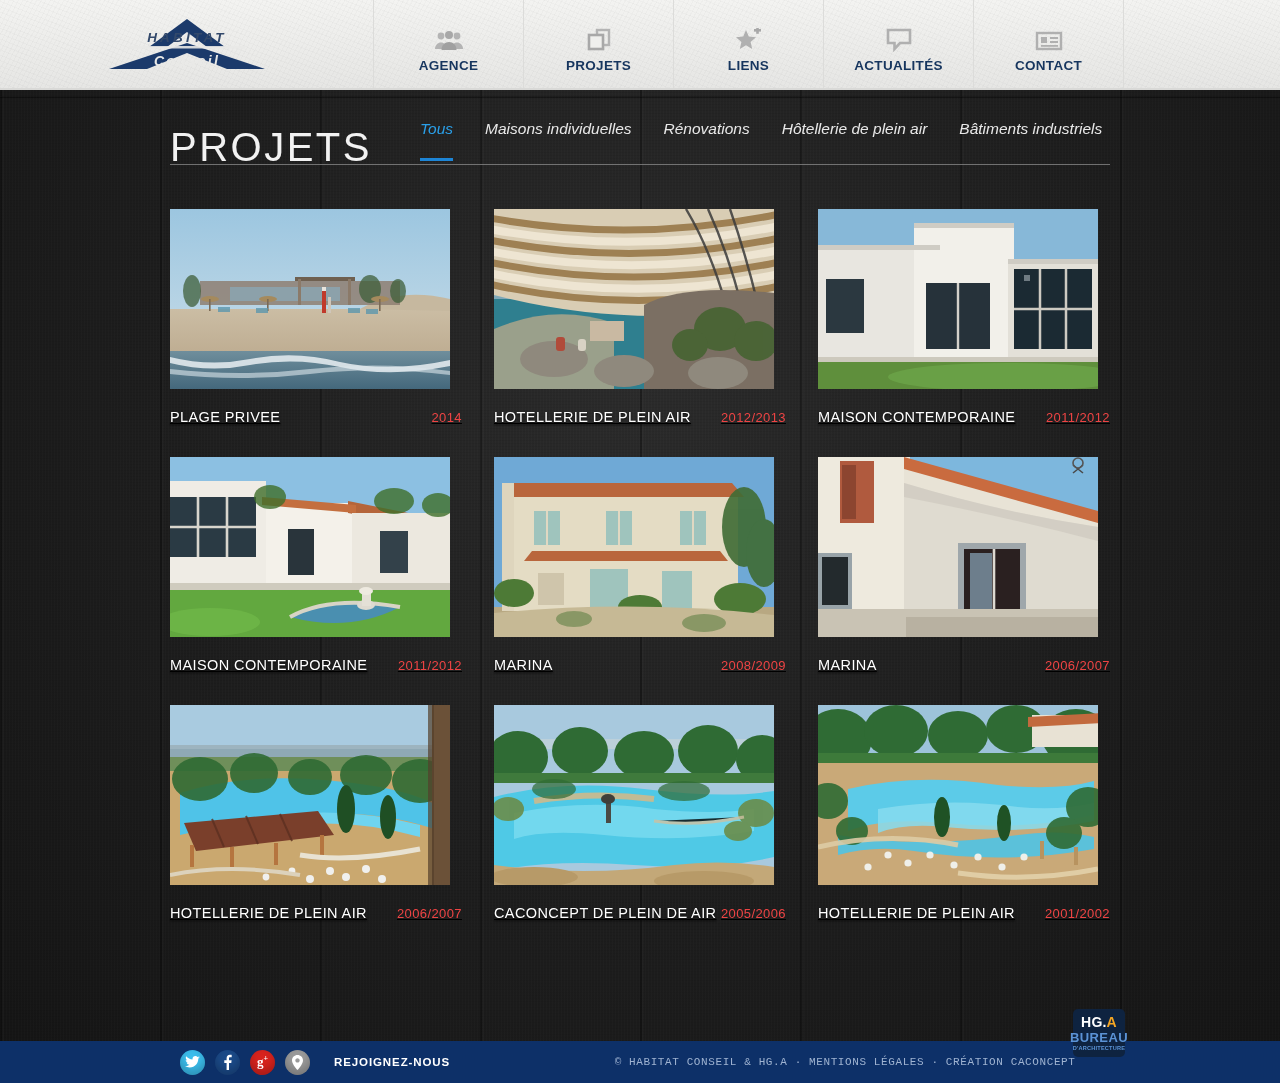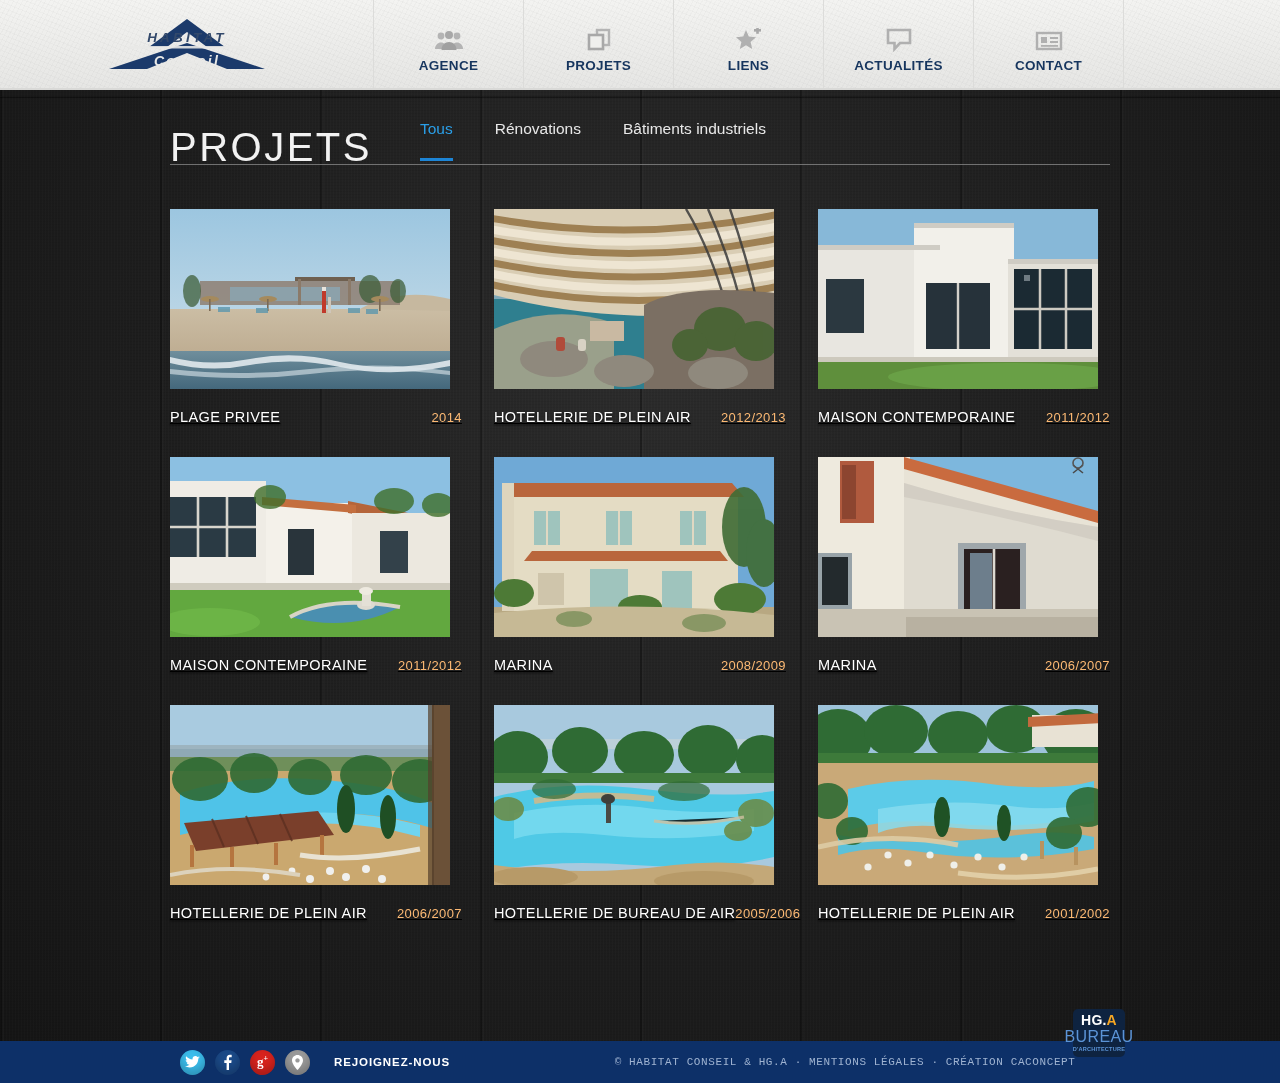--- a/index.html
+++ b/index.html
@@ -74,21 +74,21 @@
   .titlebar{
     width:940px; margin:0 auto; padding-top:30px;
     display:flex; align-items:flex-end; gap:0;
   }
   .page-title{
     font-size:40px; color:#f2f2f2; letter-spacing:2.5px;
     font-weight:300; line-height:1;
     font-family:"Liberation Sans", sans-serif;
     width:250px; position:relative; top:3px;
   }
-  .filters{ display:flex; align-items:flex-end; gap:42px; padding-bottom:4px; }
+  .filters{ display:flex; align-items:flex-end; gap:32px; padding-bottom:4px;font-style:italic; }
   .filter{
     font-size:15.5px; color:#e8e8e8; cursor:pointer;
     padding-bottom:22px; position:relative; white-space:nowrap;
   }
   .filter.active{ color:#2a9fe8; }
   .filter.active::after{
     content:""; position:absolute; left:0; right:0; bottom:-1px;
     height:3px; background:#1d85d6;
   }
   .divider{
@@ -106,21 +106,21 @@
   }
   .caption{
     margin-top:20px; display:flex; align-items:baseline; justify-content:space-between;
     width:292px;
   }
   .cap-title{
     font-size:14.5px; color:#ffffff; letter-spacing:.4px; white-space:nowrap;
     text-shadow:0 1px 2px rgba(0,0,0,.8);
   }
   .cap-year{
-    font-size:13px; color:#fdba74; letter-spacing:.4px; white-space:nowrap;
+    font-size:13px; color:#ef4444; letter-spacing:.4px; white-space:nowrap;
   }
 
   
   .footer{
     position:absolute; left:0; bottom:0; z-index:4;
     width:1280px; height:42px;
     background:#0d3068;
     display:flex; align-items:center;
   }
   .footer-left{
@@ -148,21 +148,21 @@
   }
   .hga{
     position:absolute; right:155px; bottom:26px;
     width:52px; height:48px; border-radius:5px;
     background:#0e2340;
     display:flex; flex-direction:column; align-items:center; justify-content:center;
     line-height:1; padding:3px 0;
   }
   .hga-1{ font-size:14px; font-weight:bold; color:#ffffff; letter-spacing:.2px; }
   .hga-1 .a{ color:#f5a623; }
-  .hga-2{ font-size:16px; font-weight:normal; color:#5b93d6; letter-spacing:.4px; margin-top:2px; }
+  .hga-2{ font-size:13px; font-weight:bold; color:#5b93d6; letter-spacing:.4px; margin-top:2px; }
   .hga-3{ font-size:5.6px; font-weight:bold; color:#5b93d6; letter-spacing:.2px; margin-top:2px; }
 </style>
 </head>
 <body>
 
 <div class="page-bg"></div>
 
 <div class="header">
 
   <div class="logo-cell">
@@ -238,21 +238,23 @@
 
   </nav>
 </div>
 
 <div class="content">
 
   <div class="titlebar">
     <div class="page-title">PROJETS</div>
     <div class="filters">
       <div class="filter active">Tous</div>
+      <div class="filter">Maisons individuelles</div>
       <div class="filter">Rénovations</div>
+      <div class="filter">Hôtellerie de plein air</div>
       <div class="filter">Bâtiments industriels</div>
     </div>
   </div>
   <div class="divider"></div>
 
   <div class="grid">
 
     <div class="card">
       <div class="thumb">
         <svg width="280" height="180" viewBox="0 0 280 180" preserveAspectRatio="none">
@@ -589,21 +591,21 @@
           <g stroke="#cfc0a0" stroke-width="3" opacity=".8">
             <path d="M160 116 q40 6 90 -4"></path>
             </g>
           <g fill="#2f6b34" opacity=".7">
               <ellipse cx="60" cy="84" rx="22" ry="10"></ellipse>
             <ellipse cx="190" cy="86" rx="26" ry="10"></ellipse>
             </g>
         </svg>
       </div>
       <div class="caption">
-        <span class="cap-title">HOTELLERIE DE BUREAU DE AIR</span>
+        <span class="cap-title">CACONCEPT DE PLEIN DE AIR</span>
         <span class="cap-year">2005/2006</span>
       </div>
     </div>
 
     <div class="card">
       <div class="thumb">
         <svg width="280" height="180" viewBox="0 0 280 180" preserveAspectRatio="none">
           <rect width="280" height="180" fill="#9dc3da"></rect>
           <g fill="#2f6b34">
               <ellipse cx="20" cy="34" rx="34" ry="30"></ellipse>

